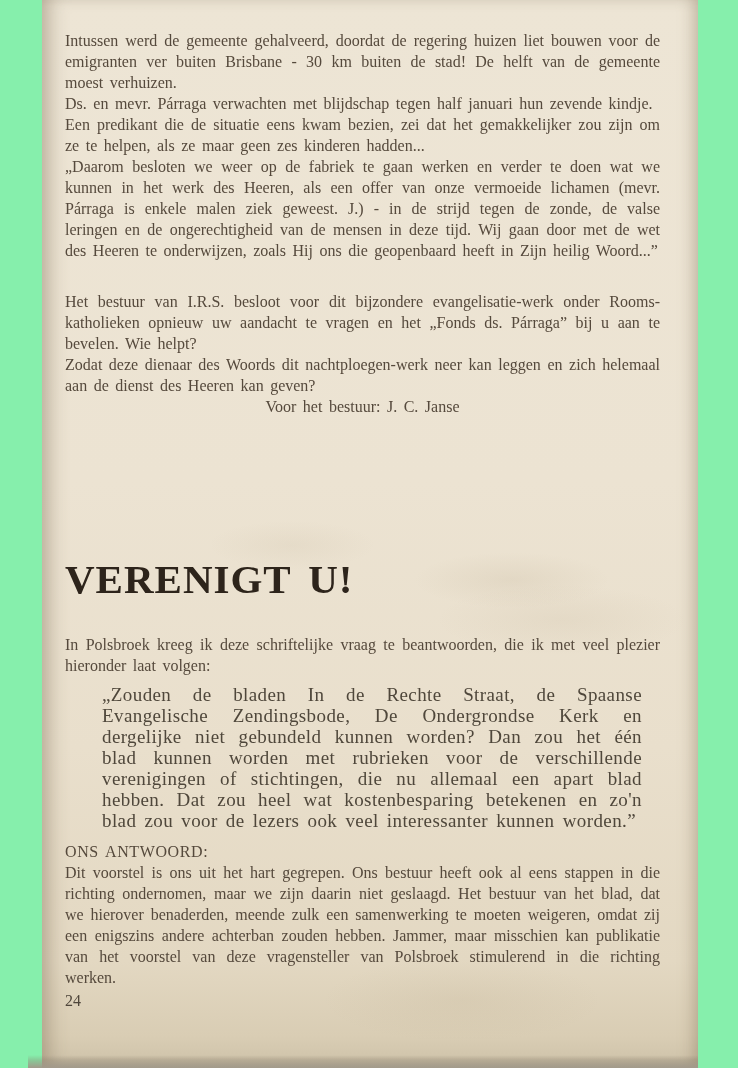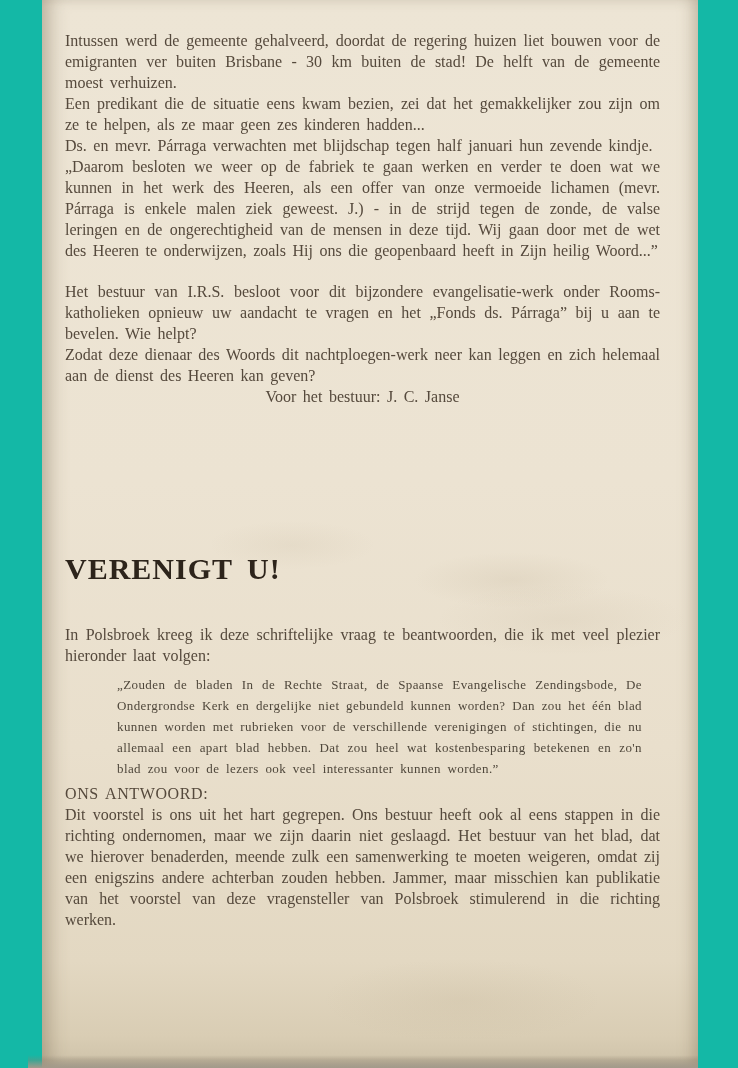--- a/index.html
+++ b/index.html
@@ -7,21 +7,21 @@
     padding: 0;
     background: #fdfdfc;
     width: 738px;
     height: 1068px;
     overflow: hidden;
   }
   .scan {
     position: relative;
     width: 738px;
     height: 1068px;
-    background: #14b8a6;
+    background: #86efac;
   }
   .paper {
     position: absolute;
     left: 42px;
     top: 0;
     width: 656px;
     height: 1068px;
     background: linear-gradient(180deg,
       #ede5d5 0%,
       #ece3d2 45%,
@@ -67,84 +67,85 @@
     font-family: "Liberation Serif", "DejaVu Serif", serif;
     font-size: 16px;
     line-height: 21px;
     text-align: justify;
     word-spacing: 2.5px;
   }
   .content p {
     margin: 0;
   }
   p.para-gap {
-    margin-top: 20px;
+    margin-top: 30px;
   }
   .signature {
     text-align: center;
     margin-top: 11px;
   }
   h1.headline {
     font-family: "Liberation Serif", "DejaVu Serif", serif;
     font-weight: bold;
-    font-size: 30px;
+    font-size: 41px;
     line-height: 48px;
     letter-spacing: 1px;
     word-spacing: 6px;
     color: #2d241b;
     margin: 138px 0 0 0;
     text-align: left;
   }
   p.article-intro {
     margin-top: 31px;
   }
   blockquote.reader-quote {
-    margin: 8px 18px 0 52px;
-    font-size: 13px;
+    margin: 8px 18px 0 37px;
+    font-size: 19px;
     line-height: 21px;
     letter-spacing: 0.4px;
     word-spacing: 3px;
     color: #4f473b;
     text-align: justify;
   }
   p.answer-label {
-    margin-top: 4px;
+    margin-top: 10px;
     letter-spacing: 0.6px;
   }
   p.answer-text {
   }
   .page-number {
     margin-top: 2px;
     text-align: left;
     color: #4f463b;
   }
 </style>
 </head>
 <body>
 
 <div class="scan">
   <div class="paper">
     <div class="content">
 
       <p>Intussen werd de gemeente gehalveerd, doordat de regering huizen liet bouwen voor de emigranten ver buiten Brisbane - 30 km buiten de stad! De helft van de gemeente moest verhuizen.</p>
+      <p>Ds. en mevr. Párraga verwachten met blijdschap tegen half januari hun zevende kindje.</p>
       <p>Een predikant die de situatie eens kwam bezien, zei dat het gemakkelijker zou zijn om ze te helpen, als ze maar geen zes kinderen hadden...</p>
-      <p>Ds. en mevr. Párraga verwachten met blijdschap tegen half januari hun zevende kindje.</p>
       <p>„Daarom besloten we weer op de fabriek te gaan werken en verder te doen wat we kunnen in het werk des Heeren, als een offer van onze vermoeide lichamen (mevr. Párraga is enkele malen ziek geweest. J.) - in de strijd tegen de zonde, de valse leringen en de ongerechtigheid van de mensen in deze tijd. Wij gaan door met de wet des Heeren te onderwijzen, zoals Hij ons die geopenbaard heeft in Zijn heilig Woord...”</p>
 
       <p class="para-gap">Het bestuur van I.R.S. besloot voor dit bijzondere evangelisatie-werk onder Rooms-katholieken opnieuw uw aandacht te vragen en het „Fonds ds. Párraga” bij u aan te bevelen. Wie helpt?</p>
       <p>Zodat deze dienaar des Woords dit nachtploegen-werk neer kan leggen en zich helemaal aan de dienst des Heeren kan geven?</p>
 
       <p class="signature">Voor het bestuur: J. C. Janse</p>
 
       <h1 class="headline">VERENIGT U!</h1>
 
       <p class="article-intro">In Polsbroek kreeg ik deze schriftelijke vraag te beantwoorden, die ik met veel plezier hieronder laat volgen:</p>
 
       <blockquote class="reader-quote">„Zouden de bladen In de Rechte Straat, de Spaanse Evangelische Zendingsbode, De Ondergrondse Kerk en dergelijke niet gebundeld kunnen worden? Dan zou het één blad kunnen worden met rubrieken voor de verschillende verenigingen of stichtingen, die nu allemaal een apart blad hebben. Dat zou heel wat kostenbesparing betekenen en zo'n blad zou voor de lezers ook veel interessanter kunnen worden.”</blockquote>
 
       <p class="answer-label">ONS ANTWOORD:</p>
 
       <p class="answer-text">Dit voorstel is ons uit het hart gegrepen. Ons bestuur heeft ook al eens stappen in die richting ondernomen, maar we zijn daarin niet geslaagd. Het bestuur van het blad, dat we hierover benaderden, meende zulk een samenwerking te moeten weigeren, omdat zij een enigszins andere achterban zouden hebben. Jammer, maar misschien kan publikatie van het voorstel van deze vragensteller van Polsbroek stimulerend in die richting werken.</p>
 
+      <div class="page-number">24</div>
 
     </div>
   </div>
 </div>
 
 </body></html>

